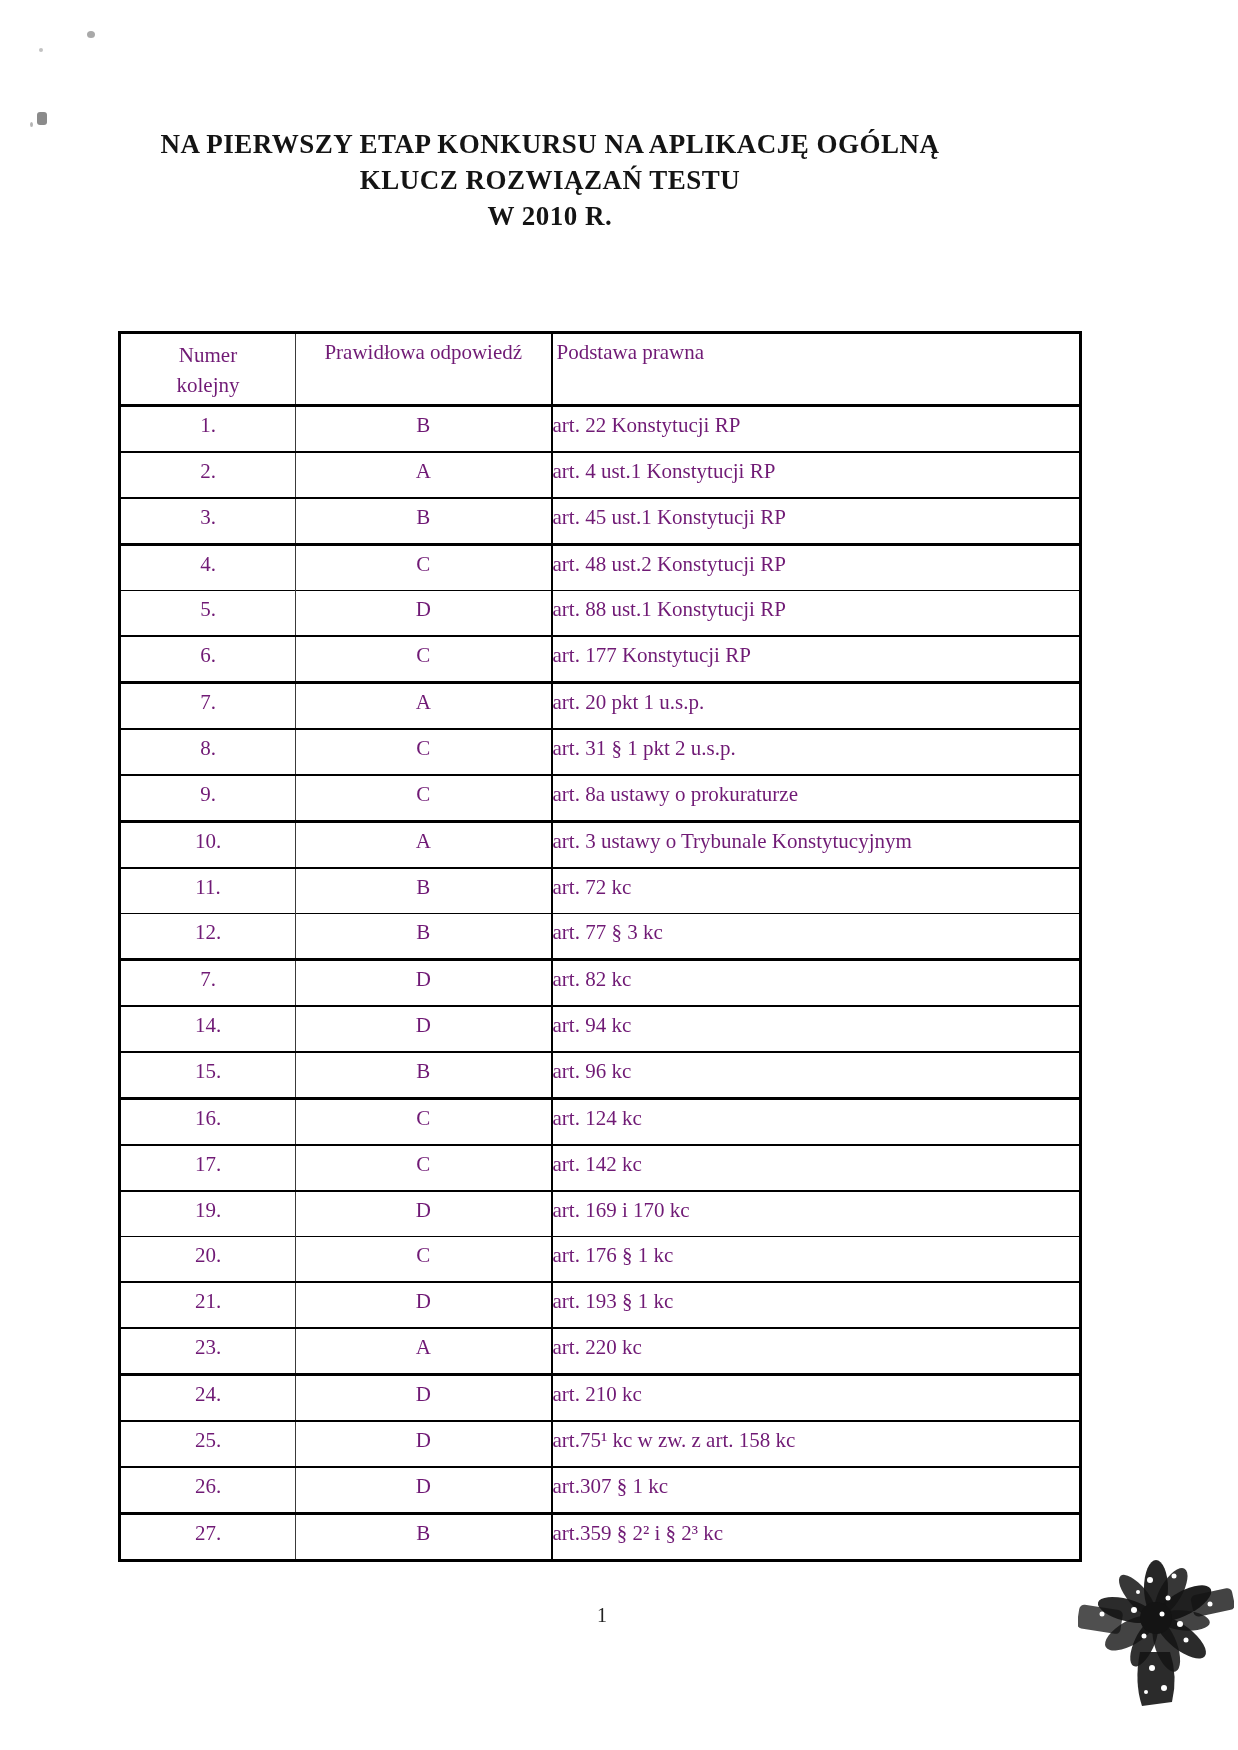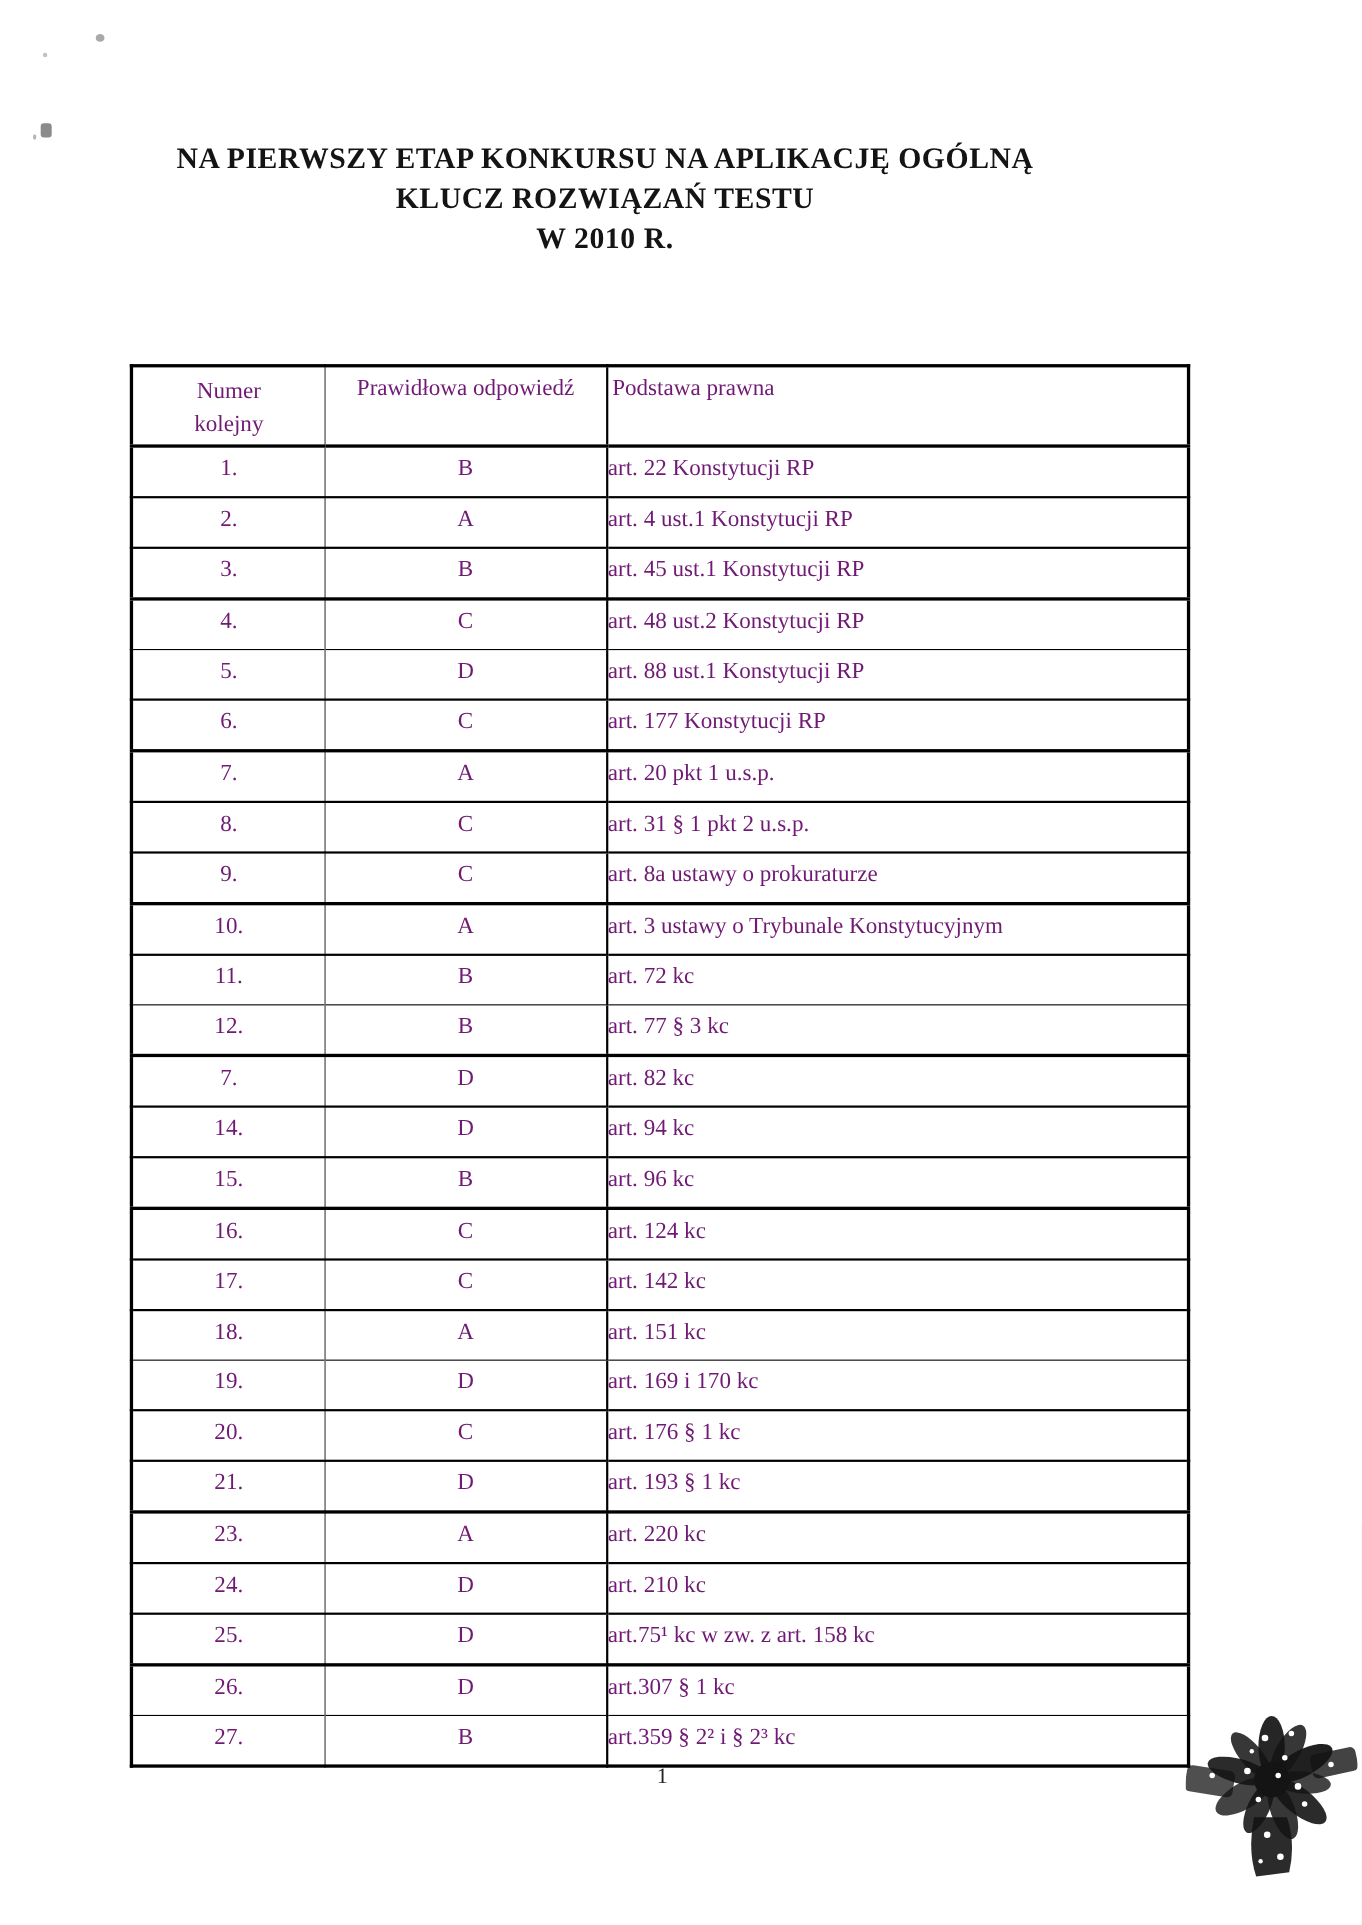--- a/index.html
+++ b/index.html
@@ -292,31 +292,20 @@
     </tr>
         <tr>
       <td>
         <span>17.</span>
       </td>
       <td>
         <span>C</span>
       </td>
       <td>
         <span>art. 142 kc</span>
-      </td>
-    </tr>
-        <tr>
-      <td>
-        <span>18.</span>
-      </td>
-      <td>
-        <span>A</span>
-      </td>
-      <td>
-        <span>art. 151 kc</span>
       </td>
     </tr>
         <tr>
       <td>
         <span>19.</span>
       </td>
       <td>
         <span>D</span>
       </td>
       <td>

